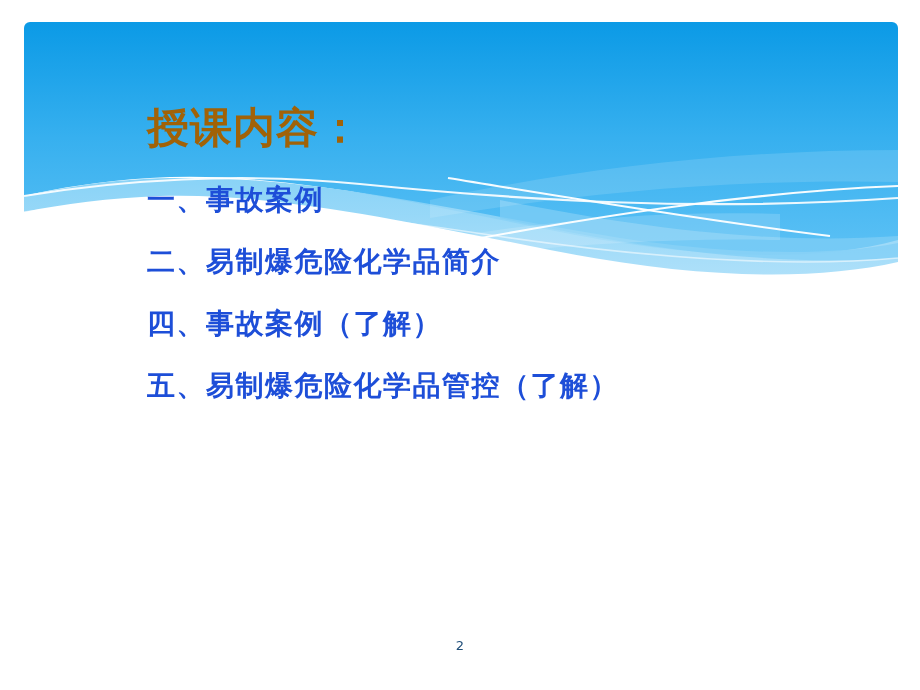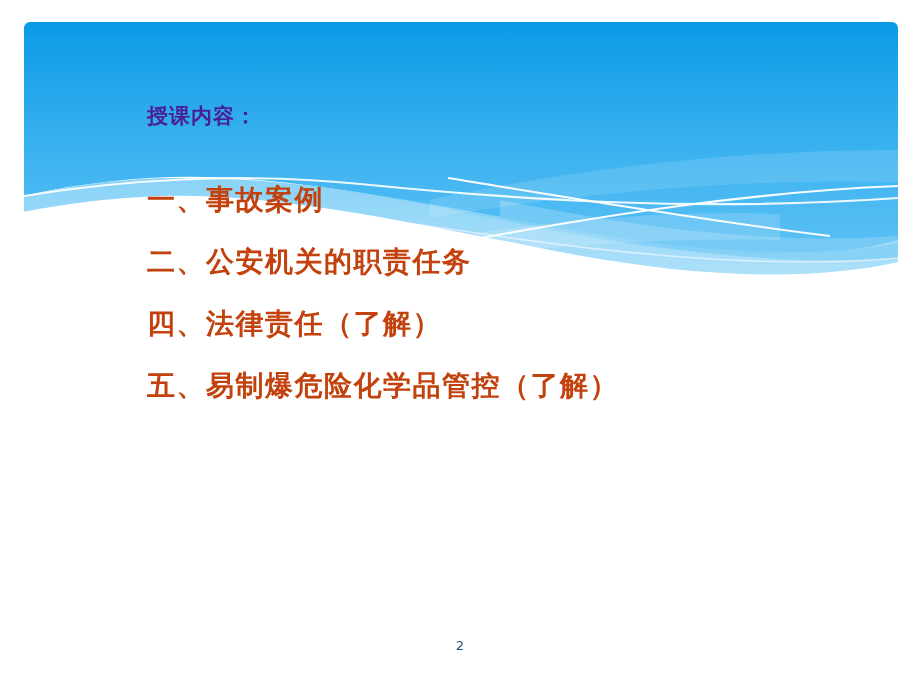--- a/index.html
+++ b/index.html
@@ -40,45 +40,45 @@
     top: 0;
     width: 920px;
     height: 690px;
   }
 
   .slide-title {
     position: absolute;
     left: 147px;
     top: 104px;
     font-family: "DejaVu Sans", "Liberation Sans", sans-serif;
-    font-size: 21px;
+    font-size: 42px;
     font-weight: bold;
     line-height: 1.15;
-    color: #4c1d95;
+    color: #a16207;
     letter-spacing: 1px;
     white-space: nowrap;
   }
 
   .outline-list {
     position: absolute;
     left: 147px;
     top: 180px;
     width: 740px;
     margin: 0;
     padding: 0;
     list-style: none;
   }
 
   .outline-item {
     height: 62px;
     line-height: 40px;
     font-family: "DejaVu Sans", "Liberation Sans", sans-serif;
     font-size: 28px;
     font-weight: bold;
-    color: #c2410c;
+    color: #1d4ed8;
     letter-spacing: 1.5px;
     white-space: nowrap;
   }
 
   .page-number {
     position: absolute;
     left: 0;
     top: 638px;
     width: 920px;
     text-align: center;
@@ -152,21 +152,21 @@
                C640,258 790,268 898,258"></path>
     </g>
   </svg>
 
   <div id="content">
 
     <div class="slide-title">授课内容：</div>
 
     <ul class="outline-list">
       <li class="outline-item">一、事故案例</li>
-      <li class="outline-item">二、公安机关的职责任务</li>
-      <li class="outline-item">四、法律责任（了解）</li>
+      <li class="outline-item">二、易制爆危险化学品简介</li>
+      <li class="outline-item">四、事故案例（了解）</li>
       <li class="outline-item">五、易制爆危险化学品管控（了解）</li>
     </ul>
 
     <div class="page-number">2</div>
 
   </div>
 </div>
 
 </body></html>

